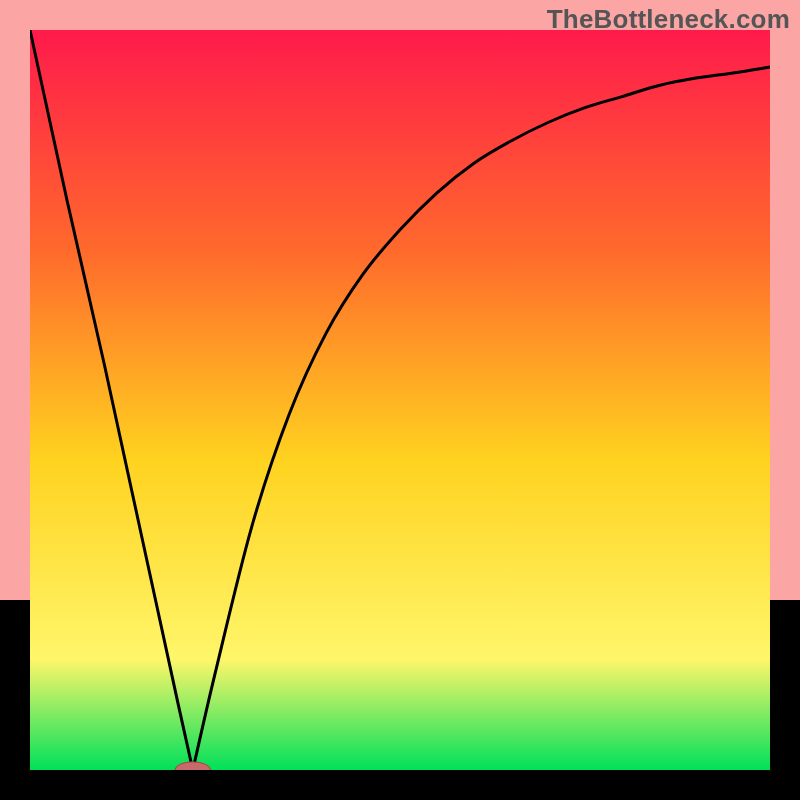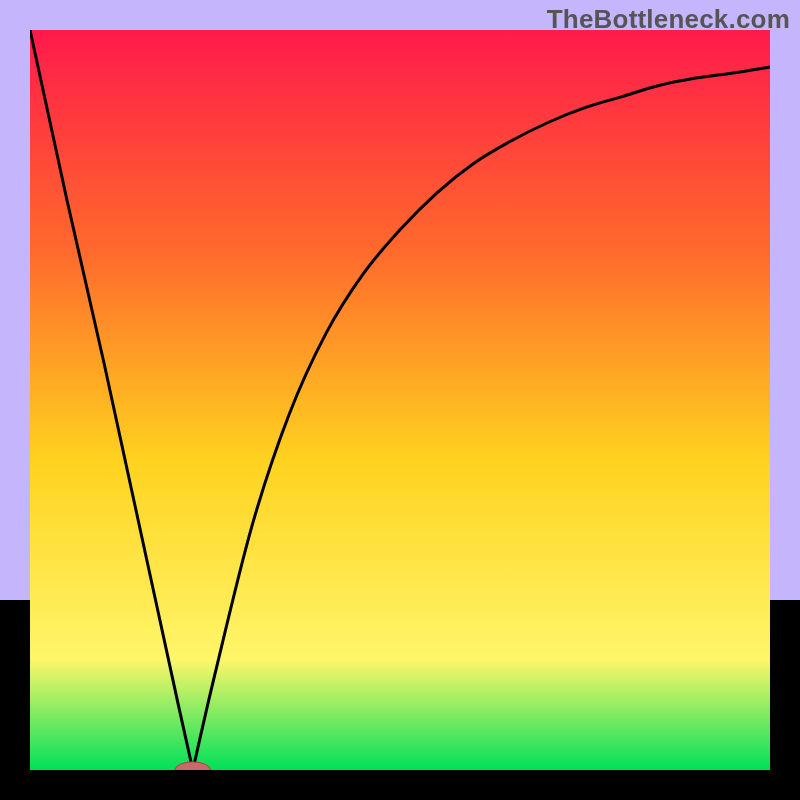--- a/index.html
+++ b/index.html
@@ -8,21 +8,21 @@
     width: 800px;
     height: 800px;
     overflow: hidden;
     background: #000;
     font-family: Arial, Helvetica, sans-serif;
   }
   .outer {
     position: relative;
     width: 800px;
     height: 600px;
-    background: #c4b5fd;
+    background: #fca5a5;
   }
   .watermark {
     position: absolute;
     top: 4px;
     right: 10px;
     color: #555;
     font-size: 26px;
     font-weight: 600;
     letter-spacing: 0.2px;
     user-select: none;

